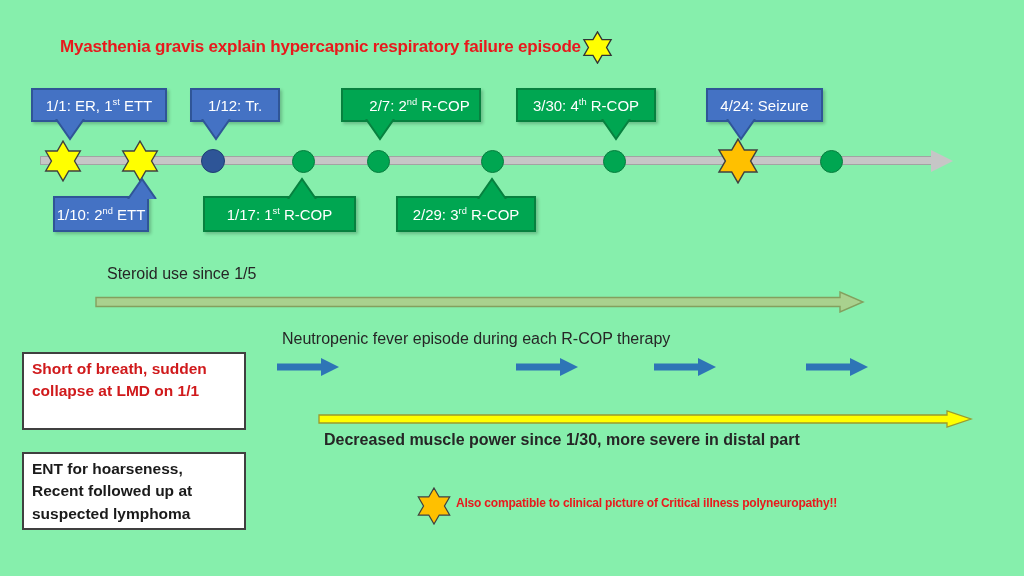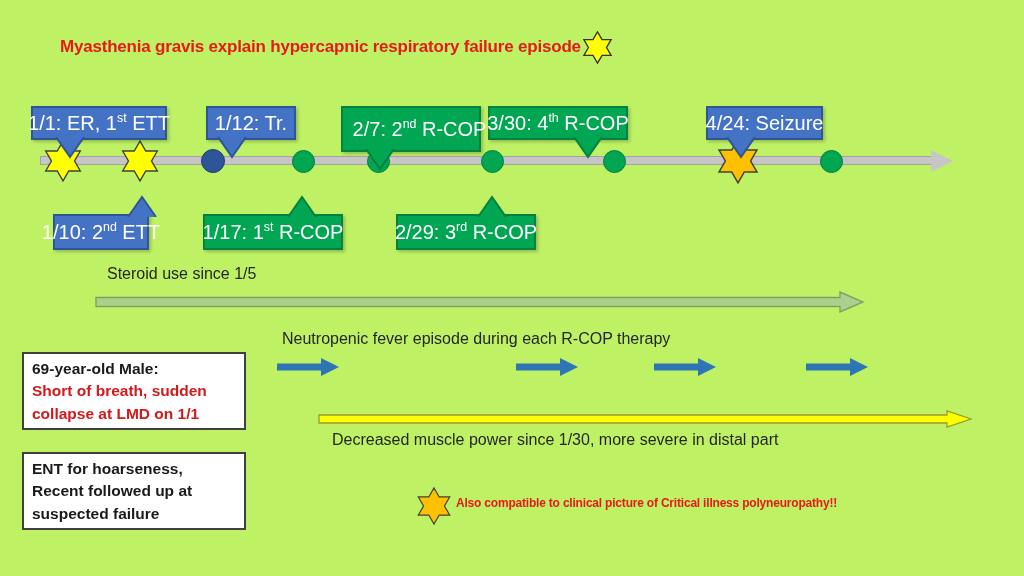--- a/index.html
+++ b/index.html
@@ -1,40 +1,39 @@
 <!DOCTYPE html>
 <html><head>
 <meta charset="utf-8">
 <style>
   html,body{margin:0;padding:0;background:#fff;}
   .slide{
-    position:relative; width:1024px; height:576px; background:#bef264;
+    position:relative; width:1024px; height:576px; background:#86efac;
     overflow:hidden; font-family:"Liberation Sans", sans-serif; color:#1a1a1a;
   }
   .abs{position:absolute;}
 
   
   .title-text{left:60px; top:37px; font-size:17px; font-weight:bold; color:#e8191c; white-space:nowrap; letter-spacing:-0.2px;}
 
   
   .tl-bar{left:40px; top:156px; width:892px; height:9px; background:#c6c6c6; border:1px solid #a3a3a3; box-sizing:border-box;}
   .tl-head{left:931px; top:150px; width:0; height:0;
     border-top:11px solid transparent; border-bottom:11px solid transparent; border-left:22px solid #c6c6c6;}
 
   
   .dot{border-radius:50%; box-sizing:border-box;}
   .dot.blue{background:#2e5597; border:1.5px solid #1f3f73;}
   .dot.green{background:#00a651; border:1.5px solid #077e3e;}
 
   
   .callout{
-    position:absolute; box-sizing:border-box; color:#ffffff; font-size:20px;
+    position:absolute; box-sizing:border-box; color:#ffffff; font-size:15px;
     display:flex; align-items:center; justify-content:center; white-space:nowrap;
     box-shadow:2px 2px 3px rgba(0,0,0,0.22);
-    margin-top:18px;
   }
   .callout.blue{background:#4472c4; border:2px solid #2f5597;}
   .callout.green{background:#00a651; border:2px solid #07813f;}
   .callout sup{font-size:0.62em; vertical-align:super; line-height:0;}
   .tail{position:absolute;}
   .tail-down{bottom:-21px;}
   .tail-up{top:-21px;}
 
   
   .label{position:absolute; font-size:16px; color:#262626; white-space:nowrap;}
@@ -77,52 +76,52 @@
     <polygon points="20,1 25.5,10.5 36.5,10.5 31,20 36.5,29.5 25.5,29.5 20,39 14.5,29.5 3.5,29.5 9,20 3.5,10.5 14.5,10.5" fill="#ffc000" stroke="#404040" stroke-width="1.3"></polygon>
   </svg>
   <div class="abs dot green" style="left:820px; top:150px; width:23px; height:23px;"></div>
 
   <div class="callout blue" style="left:31px; top:88px; width:136px; height:34px;">
     <span><span>1/1: ER, 1</span><sup>st</sup><span> ETT</span></span>
     <svg class="tail tail-down" style="left:20px;" width="34" height="22" viewBox="0 0 34 22">
       <path d="M3,0 L17,20 L31,0" fill="#4472c4" stroke="#2f5597" stroke-width="2"></path>
     </svg>
   </div>
-  <div class="callout blue" style="left:206px; top:88px; width:90px; height:34px;">
+  <div class="callout blue" style="left:190px; top:88px; width:90px; height:34px;">
     <span><span>1/12: Tr.</span><sup></sup><span></span></span>
     <svg class="tail tail-down" style="left:7px;" width="34" height="22" viewBox="0 0 34 22">
       <path d="M3,0 L17,20 L31,0" fill="#4472c4" stroke="#2f5597" stroke-width="2"></path>
     </svg>
   </div>
-  <div class="callout green" style="left:341px; top:88px; width:140px; height:46px;padding-left:17px;">
+  <div class="callout green" style="left:341px; top:88px; width:140px; height:34px;padding-left:17px;">
     <span><span>2/7: 2</span><sup>nd</sup><span> R-COP</span></span>
     <svg class="tail tail-down" style="left:20px;" width="34" height="22" viewBox="0 0 34 22">
       <path d="M3,0 L17,20 L31,0" fill="#00a651" stroke="#07813f" stroke-width="2"></path>
     </svg>
   </div>
-  <div class="callout green" style="left:488px; top:88px; width:140px; height:34px;">
+  <div class="callout green" style="left:516px; top:88px; width:140px; height:34px;">
     <span><span>3/30: 4</span><sup>th</sup><span> R-COP</span></span>
     <svg class="tail tail-down" style="left:81px;" width="34" height="22" viewBox="0 0 34 22">
       <path d="M3,0 L17,20 L31,0" fill="#00a651" stroke="#07813f" stroke-width="2"></path>
     </svg>
   </div>
   <div class="callout blue" style="left:706px; top:88px; width:117px; height:34px;">
     <span><span>4/24: Seizure</span><sup></sup><span></span></span>
     <svg class="tail tail-down" style="left:16px;" width="34" height="22" viewBox="0 0 34 22">
       <path d="M3,0 L17,20 L31,0" fill="#4472c4" stroke="#2f5597" stroke-width="2"></path>
     </svg>
   </div>
 
   <div class="callout blue" style="left:53px; top:196px; width:96px; height:36px;">
     <span><span>1/10: 2</span><sup>nd</sup><span> ETT</span></span>
     <svg class="tail tail-up" style="left:70px;" width="34" height="22" viewBox="0 0 34 22">
       <path d="M3,22 L17,2 L31,22" fill="#4472c4" stroke="#2f5597" stroke-width="2"></path>
     </svg>
   </div>
-  <div class="callout green" style="left:203px; top:196px; width:140px; height:36px;">
+  <div class="callout green" style="left:203px; top:196px; width:153px; height:36px;">
     <span><span>1/17: 1</span><sup>st</sup><span> R-COP</span></span>
     <svg class="tail tail-up" style="left:80px;" width="34" height="22" viewBox="0 0 34 22">
       <path d="M3,22 L17,2 L31,22" fill="#00a651" stroke="#07813f" stroke-width="2"></path>
     </svg>
   </div>
   <div class="callout green" style="left:396px; top:196px; width:140px; height:36px;">
     <span><span>2/29: 3</span><sup>rd</sup><span> R-COP</span></span>
     <svg class="tail tail-up" style="left:77px;" width="34" height="22" viewBox="0 0 34 22">
       <path d="M3,22 L17,2 L31,22" fill="#00a651" stroke="#07813f" stroke-width="2"></path>
     </svg>
@@ -143,31 +142,30 @@
   <svg class="abs" style="left:654px; top:357px;" width="64" height="20" viewBox="0 0 64 20">
     <polygon points="0,6.5 44,6.5 44,1 62,10 44,19 44,13.5 0,13.5" fill="#2e75b6"></polygon>
   </svg>
   <svg class="abs" style="left:806px; top:357px;" width="64" height="20" viewBox="0 0 64 20">
     <polygon points="0,6.5 44,6.5 44,1 62,10 44,19 44,13.5 0,13.5" fill="#2e75b6"></polygon>
   </svg>
 
   <svg class="abs" style="left:318px; top:410px;" width="655" height="18" viewBox="0 0 655 18">
     <polygon points="1,5 629,5 629,1 653,9 629,17 629,13 1,13" fill="#ffff00" stroke="#9b9b2c" stroke-width="1.3"></polygon>
   </svg>
-  <div class="label" style="left:332px; top:431px;">Decreased muscle power since 1/30, more severe in distal part</div>
+  <div class="label" style="left:324px; top:431px;font-weight:bold;">Decreased muscle power since 1/30, more severe in distal part</div>
 
   <div class="info-box" style="top:352px;">
-    <div>69-year-old Male:</div>
     <div class="red-line">Short of breath, sudden</div>
     <div class="red-line">collapse at LMD on 1/1</div>
   </div>
   <div class="info-box" style="top:452px;">
     <div>ENT for hoarseness,</div>
     <div>Recent followed up at</div>
-    <div>suspected failure</div>
+    <div>suspected lymphoma</div>
   </div>
 
   <svg class="abs" style="left:415px; top:487px;" width="38" height="38" viewBox="0 0 40 40">
     <polygon points="20,1 25.5,10.5 36.5,10.5 31,20 36.5,29.5 25.5,29.5 20,39 14.5,29.5 3.5,29.5 9,20 3.5,10.5 14.5,10.5" fill="#ffc000" stroke="#404040" stroke-width="1.3"></polygon>
   </svg>
   <div class="abs footnote-text">Also compatible to clinical picture of Critical illness polyneuropathy!!</div>
 
 </div>
 
 </body></html>

